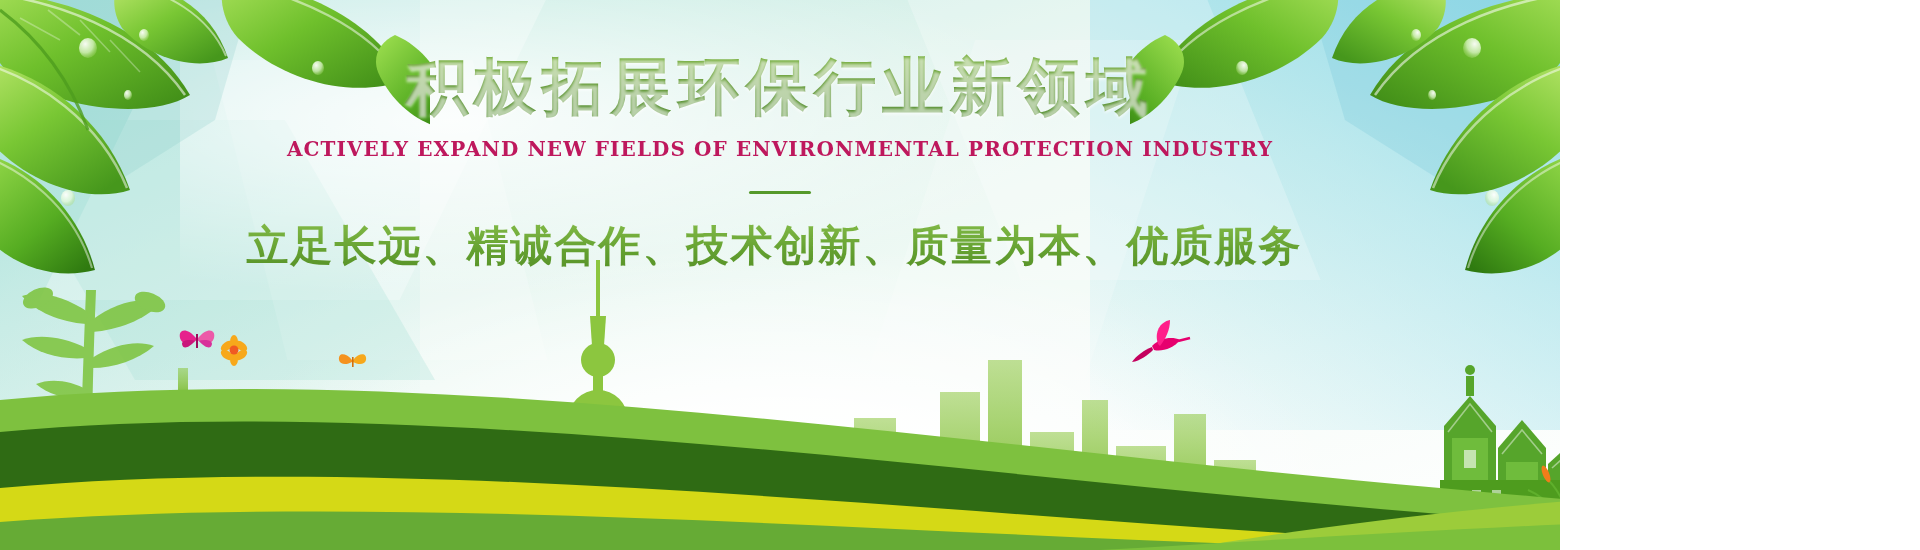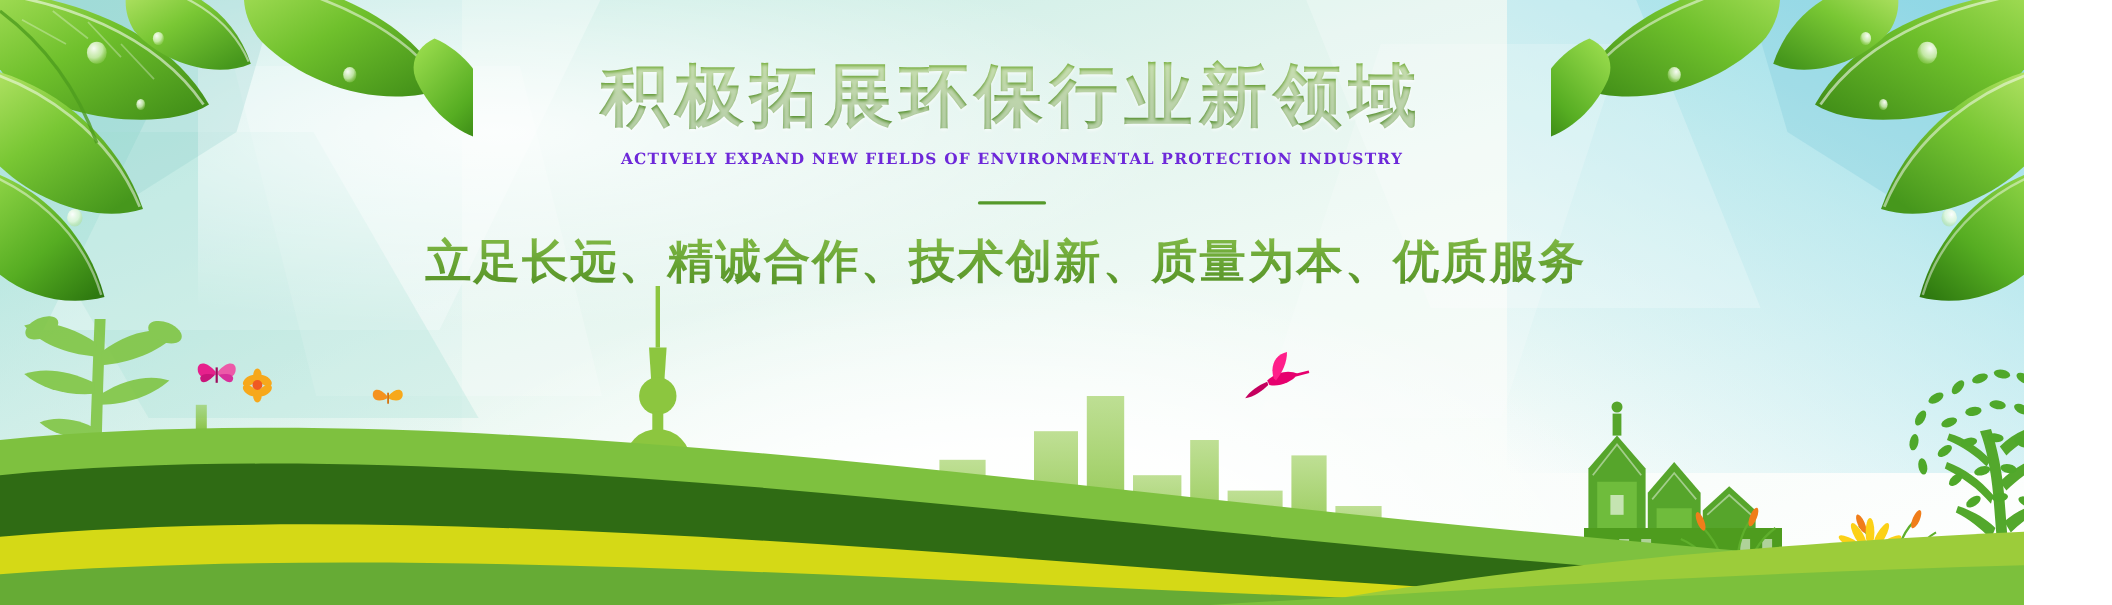--- a/index.html
+++ b/index.html
@@ -1,20 +1,20 @@
 <!DOCTYPE html>
 <html><head>
 <meta charset="utf-8">
 <style>
   html,body{margin:0;padding:0;background:#fff;}
   body{font-family:"Liberation Sans",sans-serif;}
 
   .banner{
     position:relative;
-    width:1840px;height:550px;
+    width:1560px;height:550px;
     overflow:hidden;
     background:#eaf6ef;
   }
 
   
   .sky{
     position:absolute;inset:0;
     background:
       radial-gradient(ellipse 900px 420px at 50% 95%, #ffffff 0%, rgba(255,255,255,0.92) 28%, rgba(255,255,255,0.0) 66%),
       linear-gradient(165deg,#b9e6e0 0%, #cdeee6 16%, #e2f4ee 34%, #eef9f4 52%, #f7fcf9 72%, #ffffff 100%);
@@ -59,23 +59,23 @@
     -webkit-background-clip:text;background-clip:text;
     -webkit-text-fill-color:transparent;
     line-height:1.05;
     margin:0;
     text-shadow:0 2px 3px rgba(255,255,255,0.6);
   }
   .title-en{
     margin:18px 0 0 0;
     font-family:"DejaVu Serif","Liberation Serif",serif;
     font-weight:bold;
-    font-size:14px;
+    font-size:20px;
     letter-spacing:1.1px;
-    color:#6d28d9;
+    color:#be185d;
     white-space:nowrap;
   }
   .divider{
     width:62px;height:3px;
     background:#55992a;
     margin:30px auto 0 auto;
     border-radius:2px;
   }
   .tagline{
     margin:24px 11px 0 0;

